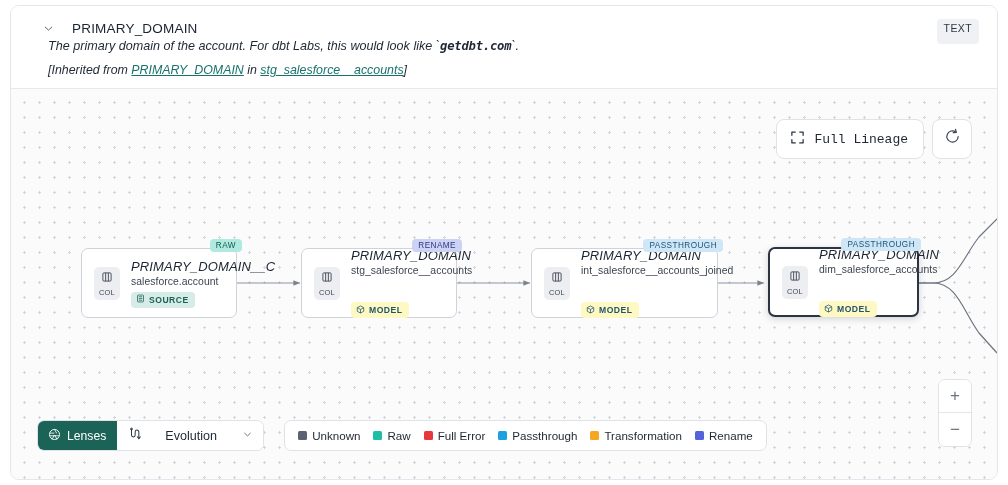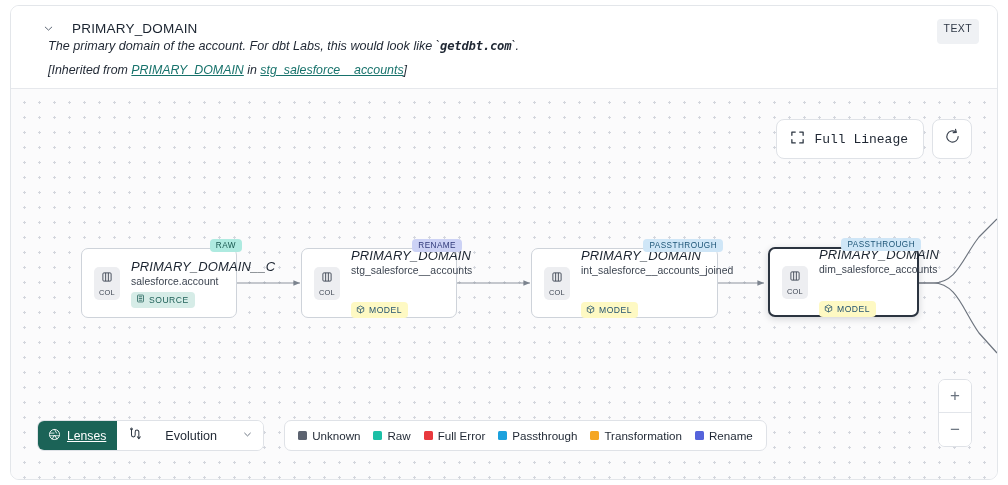--- a/index.html
+++ b/index.html
@@ -213,20 +213,21 @@
   .tag {
     display: inline-flex;
     align-items: center;
     gap: 4px;
     align-self: flex-start;
     margin-top: 3px;
     padding: 2.5px 6px 2.5px 5px;
     border-radius: 4px;
     font-size: 8.6px;
     letter-spacing: .5px;
+    font-weight: bold;
   }
   .tag.source { background: #d6ece7; color: #1d5f57; }
   .tag.model  { background: #fef9c3; color: #23536f; margin-top: 24px; }
 
   .badge {
     position: absolute;
     top: -10px;
     padding: 2px 6px;
     border-radius: 4px;
     font-size: 8.2px;
@@ -264,21 +265,20 @@
     overflow: hidden;
     background: #ffffff;
   }
   .lens-btn {
     display: flex; align-items: center; gap: 6px;
     background: #1b6357;
     color: #ffffff;
     padding: 0 11px 0 10px;
     font-size: 12.2px;
     cursor: pointer;
-    text-decoration: underline;
   }
   .evo-btn {
     display: flex; align-items: center; gap: 23px;
     background: #ffffff;
     color: #1f2733;
     padding: 0 10px 0 11px;
     font-size: 12.6px;
     cursor: pointer;
   }
   .evo-btn .caret { color: #5d6775; margin-left: 2px; }

